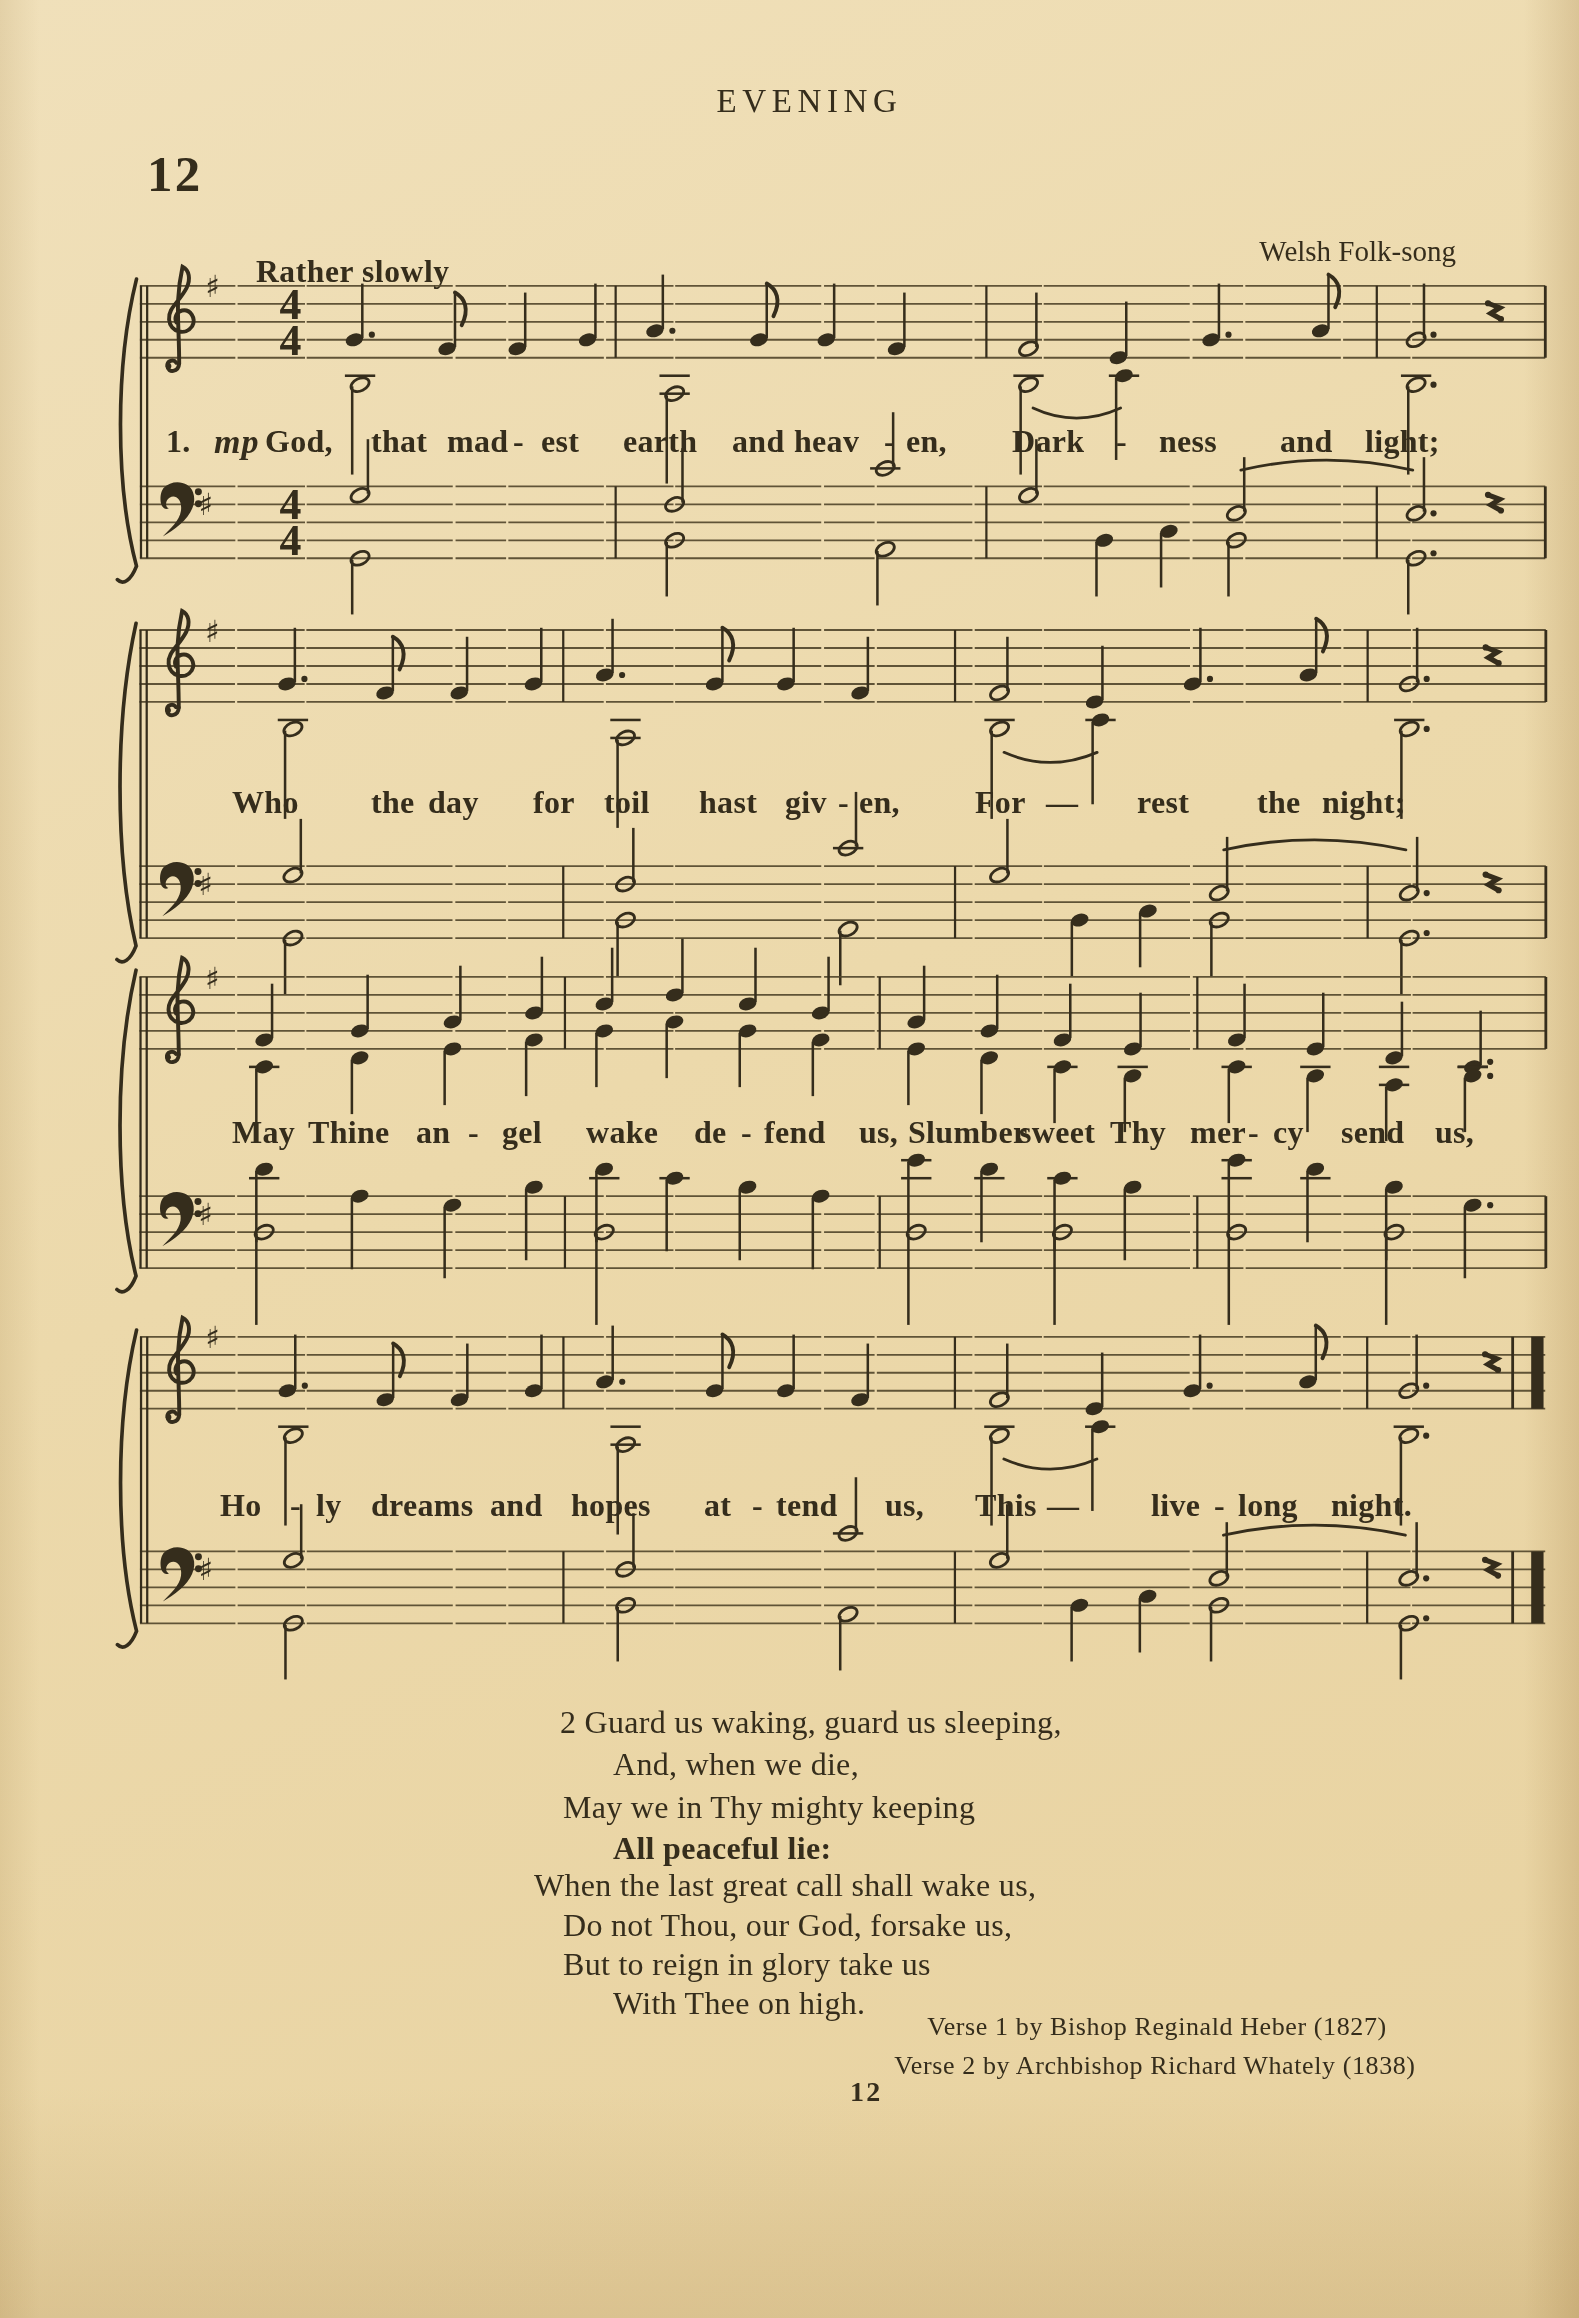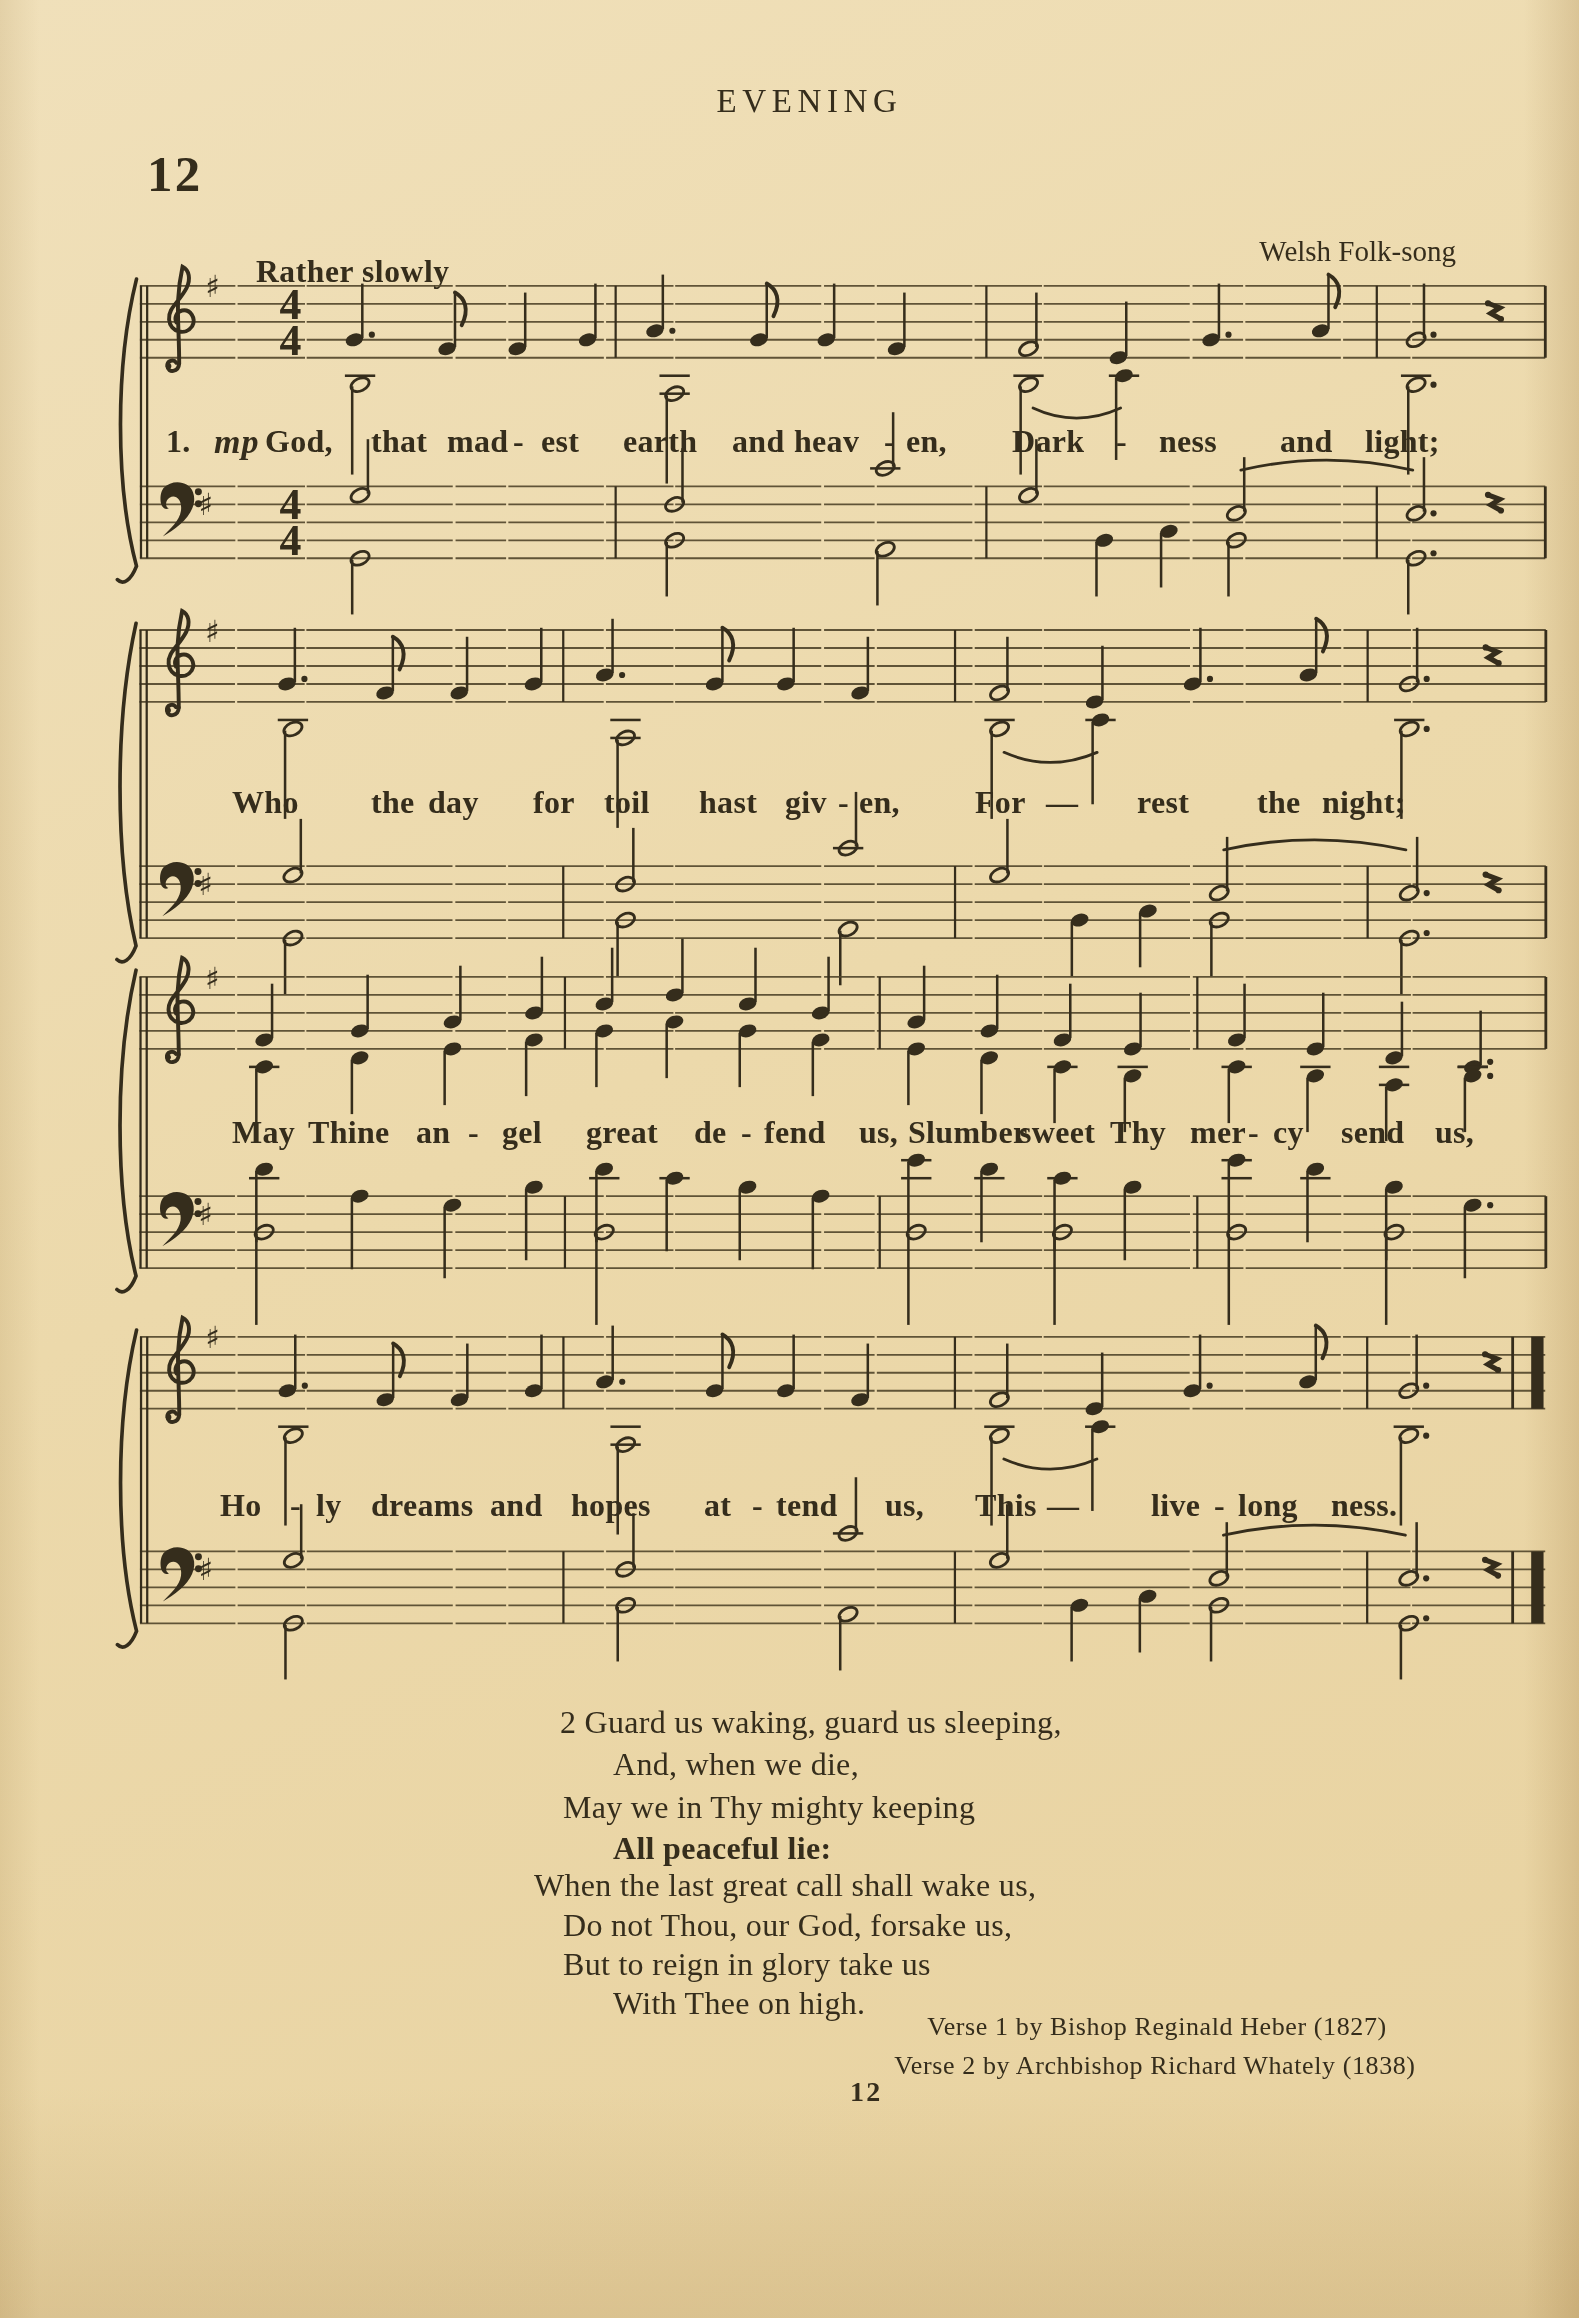--- a/index.html
+++ b/index.html
@@ -964,21 +964,21 @@
         <span style="left: 1137px;">rest</span>
         <span style="left: 1257px;">the</span>
         <span style="left: 1322px;">night;</span>
       </div>
       <div class="lyric-line" style="top: 1114px;">
         <span style="left: 232px;">May</span>
         <span style="left: 308px;">Thine</span>
         <span style="left: 416px;">an</span>
         <span style="left: 468px;">-</span>
         <span style="left: 502px;">gel</span>
-        <span style="left: 586px;">great</span>
+        <span style="left: 586px;">wake</span>
         <span style="left: 694px;">de</span>
         <span style="left: 741px;">-</span>
         <span style="left: 764px;">fend</span>
         <span style="left: 859px;">us,</span>
         <span style="left: 908px;">Slumber</span>
         <span style="left: 1019px;">sweet</span>
         <span style="left: 1110px;">Thy</span>
         <span style="left: 1190px;">mer</span>
         <span style="left: 1248px;">-</span>
         <span style="left: 1273px;">cy</span>
@@ -994,21 +994,21 @@
         <span style="left: 571px;">hopes</span>
         <span style="left: 704px;">at</span>
         <span style="left: 752px;">-</span>
         <span style="left: 776px;">tend</span>
         <span style="left: 885px;">us,</span>
         <span style="left: 975px;">This</span>
         <span style="left: 1047px;">—</span>
         <span style="left: 1151px;">live</span>
         <span style="left: 1214px;">-</span>
         <span style="left: 1238px;">long</span>
-        <span style="left: 1331px;">ness.</span>
+        <span style="left: 1331px;">night.</span>
       </div>
     </div>
 
   <div id="verse2" class="verse">
       <div class="verse-line" style="left: 560px; top: 1704px;">2 Guard us waking, guard us sleeping,</div>
       <div class="verse-line" style="left: 613px; top: 1746px;">And, when we die,</div>
       <div class="verse-line" style="left: 563px; top: 1789px;">May we in Thy mighty keeping</div>
       <div class="verse-line" style="left: 613px; top: 1830px; font-weight: bold;">All peaceful lie:</div>
       <div class="verse-line" style="left: 534px; top: 1867px; text-align: right;">When the last great call shall wake us,</div>
       <div class="verse-line" style="left: 563px; top: 1907px;">Do not Thou, our God, forsake us,</div>

